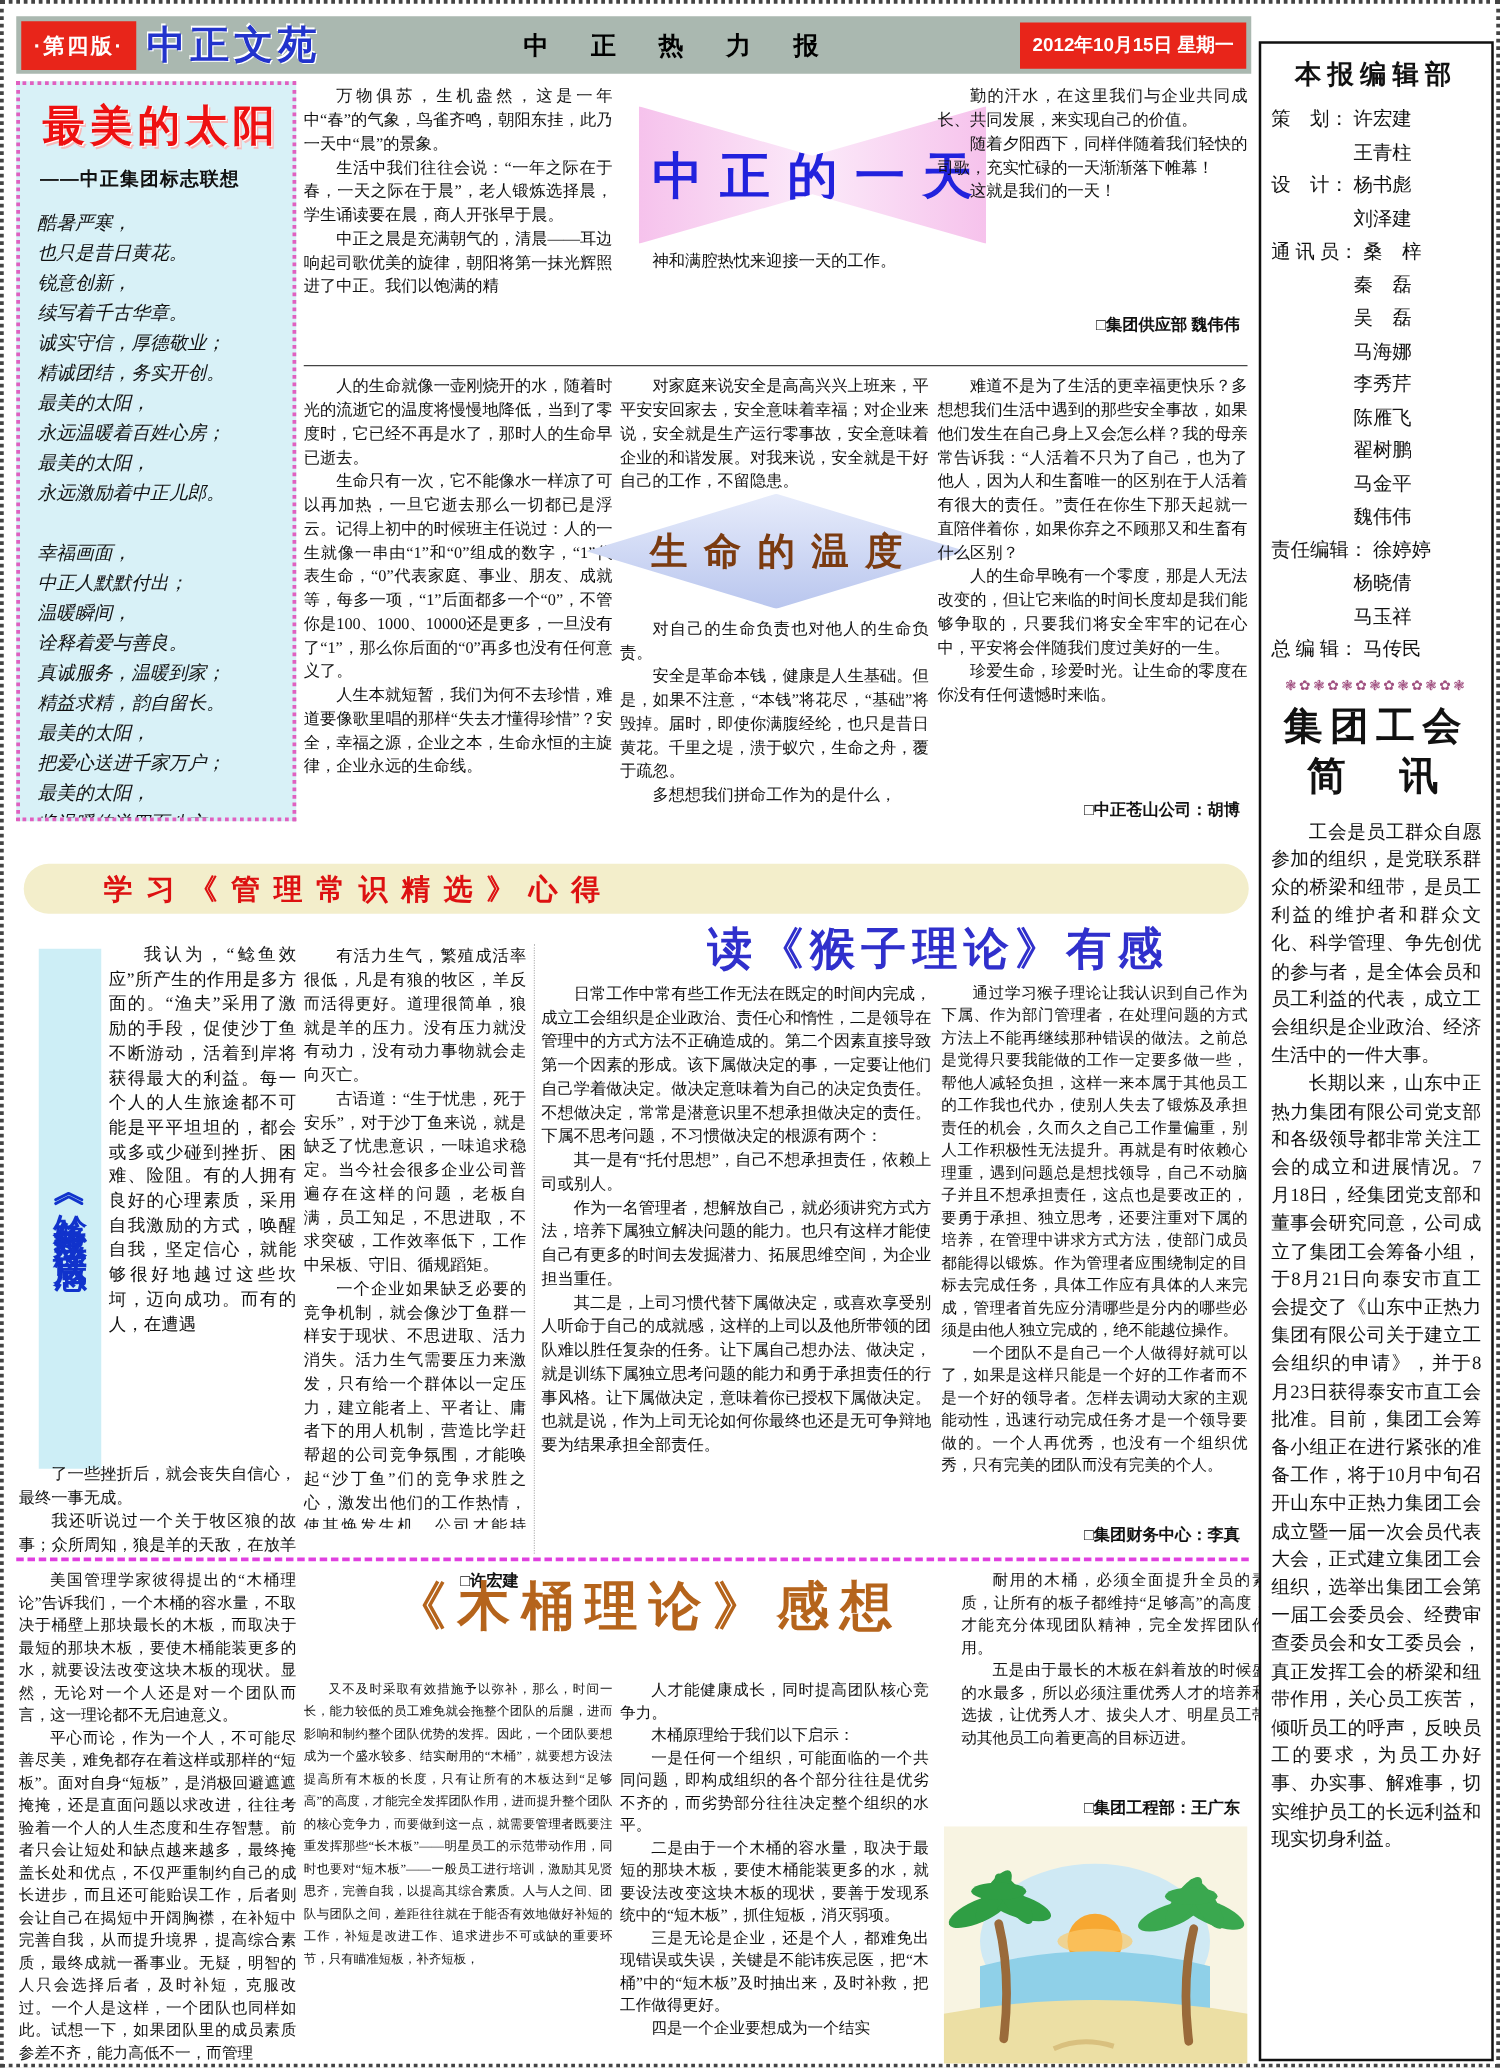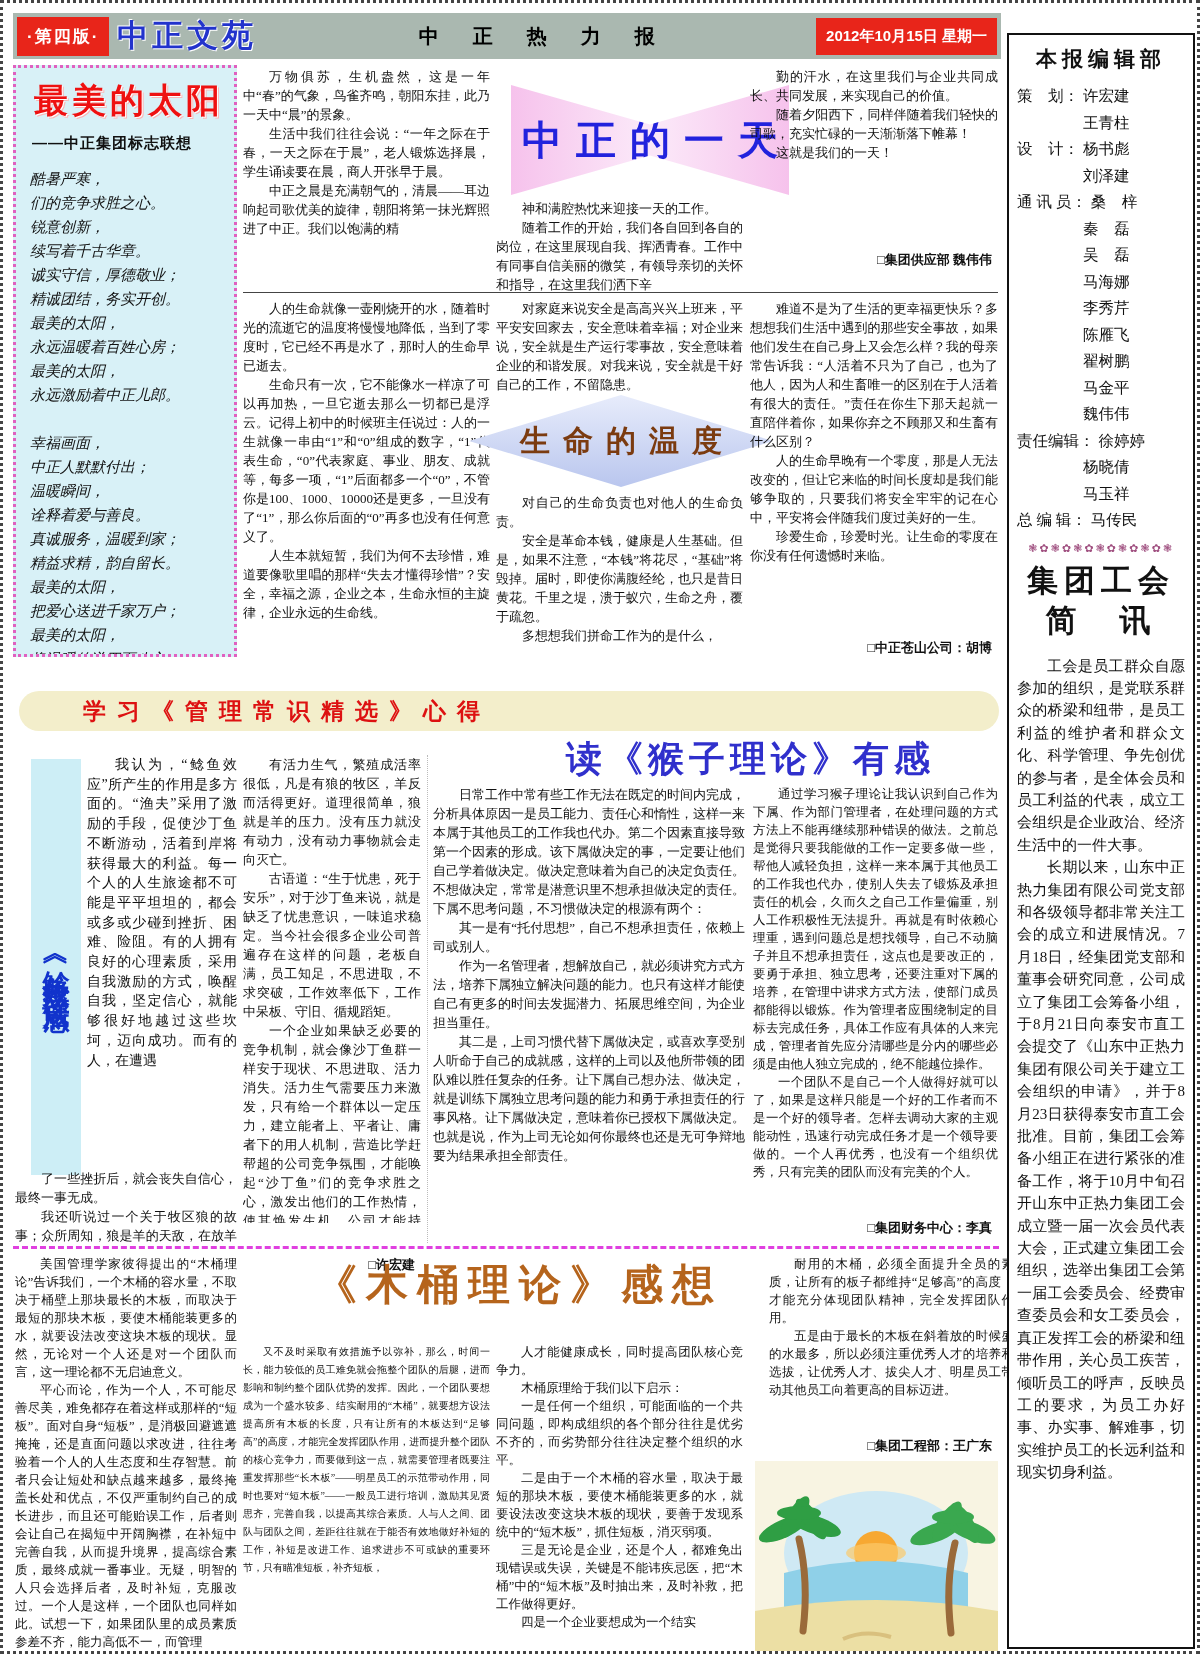--- a/index.html
+++ b/index.html
@@ -98,21 +98,21 @@
     <span class="masthead">中正文苑</span>
     <span class="papername">中正热力报</span>
     <span class="hdate">2012年10月15日 星期一</span>
   </div>
 
   <div class="abs poem-box">
     <div class="poem-title">最美的太阳</div>
     <div class="poem-subtitle">——中正集团标志联想</div>
     <div class="poem-body">
         <p class="poem-line">酷暑严寒，</p>
-        <p class="poem-line">们的竞争求胜之心。</p>
+        <p class="poem-line">也只是昔日黄花。</p>
         <p class="poem-line">锐意创新，</p>
         <p class="poem-line">续写着千古华章。</p>
         <p class="poem-line">诚实守信，厚德敬业；</p>
         <p class="poem-line">精诚团结，务实开创。</p>
         <p class="poem-line">最美的太阳，</p>
         <p class="poem-line">永远温暖着百姓心房；</p>
         <p class="poem-line">最美的太阳，</p>
         <p class="poem-line">永远激励着中正儿郎。</p>
         <p class="poem-line"></p>
         <p class="poem-line">幸福画面，</p>
@@ -132,21 +132,20 @@
   <div class="abs txt" style="left:240px;top:64px;width:247px;height:222px;">
       <p class="para">万物俱苏，生机盎然，这是一年中“春”的气象，鸟雀齐鸣，朝阳东挂，此乃一天中“晨”的景象。</p>
       <p class="para">生活中我们往往会说：“一年之际在于春，一天之际在于晨”，老人锻炼选择晨，学生诵读要在晨，商人开张早于晨。</p>
       <p class="para">中正之晨是充满朝气的，清晨——耳边响起司歌优美的旋律，朝阳将第一抹光辉照进了中正。我们以饱满的精</p>
     </div>
   <div class="abs bowtie">
     <span>中正的一天</span>
   </div>
   <div class="abs txt" style="left:493px;top:196px;width:247px;height:92px;">
       <p class="para">神和满腔热忱来迎接一天的工作。</p>
-      <p class="para">随着工作的开始，我们各自回到各自的岗位，在这里展现自我、挥洒青春。工作中有同事自信美丽的微笑，有领导亲切的关怀和指导，在这里我们洒下辛</p>
     </div>
   <div class="abs txt" style="left:747px;top:64px;width:248px;height:200px;">
       <p class="para">勤的汗水，在这里我们与企业共同成长、共同发展，来实现自己的价值。</p>
       <p class="para">随着夕阳西下，同样伴随着我们轻快的司歌，充实忙碌的一天渐渐落下帷幕！</p>
       <p class="para">这就是我们的一天！</p>
     </div>
   <div class="abs byline" style="left:747px;top:248px;width:248px;">□集团供应部 魏伟伟</div>
   <div class="abs hline" style="left:240px;top:289px;width:755px;"></div>
 
   <div class="abs txt" style="left:240px;top:296px;width:247px;height:362px;">
@@ -189,21 +188,21 @@
     </div>
   <div class="abs txt" style="left:240px;top:752px;width:178px;height:468px;">
       <p class="para">有活力生气，繁殖成活率很低，凡是有狼的牧区，羊反而活得更好。道理很简单，狼就是羊的压力。没有压力就没有动力，没有动力事物就会走向灭亡。</p>
       <p class="para">古语道：“生于忧患，死于安乐”，对于沙丁鱼来说，就是缺乏了忧患意识，一味追求稳定。当今社会很多企业公司普遍存在这样的问题，老板自满，员工知足，不思进取，不求突破，工作效率低下，工作中呆板、守旧、循规蹈矩。</p>
       <p class="para">一个企业如果缺乏必要的竞争机制，就会像沙丁鱼群一样安于现状、不思进取、活力消失。活力生气需要压力来激发，只有给一个群体以一定压力，建立能者上、平者让、庸者下的用人机制，营造比学赶帮超的公司竞争氛围，才能唤起“沙丁鱼”们的竞争求胜之心，激发出他们的工作热情，使其焕发生机，公司才能持续、良好、健康地发展。</p>
     </div>
   <div class="abs byline" style="left:240px;top:1253px;width:178px;">□许宏建</div>
   <div class="abs vsep" style="left:424px;top:752px;height:488px;"></div>
 
   <div class="abs txt" style="left:430px;top:782px;width:312px;height:458px;">
-      <p class="para">日常工作中常有些工作无法在既定的时间内完成，分析具体原因一是员工能力、责任心和惰性，这样一来本属于其他员工的工作我也代办。第二个因素直接导致第一个因素的形成。该下属做决定的事，一定要让他们自己学着做决定。做决定意味着为自己的决定负责任。不想做决定，常常是潜意识里不想承担做决定的责任。下属不思考问题，不习惯做决定的根源有两个：</p>
+      <p class="para">日常工作中常有些工作无法在既定的时间内完成，成立工会组织是企业政治、责任心和惰性，二是领导在管理中的方式方法不正确造成的。第二个因素直接导致第一个因素的形成。该下属做决定的事，一定要让他们自己学着做决定。做决定意味着为自己的决定负责任。不想做决定，常常是潜意识里不想承担做决定的责任。下属不思考问题，不习惯做决定的根源有两个：</p>
       <p class="para">其一是有“托付思想”，自己不想承担责任，依赖上司或别人。</p>
       <p class="para">作为一名管理者，想解放自己，就必须讲究方式方法，培养下属独立解决问题的能力。也只有这样才能使自己有更多的时间去发掘潜力、拓展思维空间，为企业担当重任。</p>
       <p class="para">其二是，上司习惯代替下属做决定，或喜欢享受别人听命于自己的成就感，这样的上司以及他所带领的团队难以胜任复杂的任务。让下属自己想办法、做决定，就是训练下属独立思考问题的能力和勇于承担责任的行事风格。让下属做决定，意味着你已授权下属做决定。也就是说，作为上司无论如何你最终也还是无可争辩地要为结果承担全部责任。</p>
     </div>
   <div class="abs txt" style="left:750px;top:782px;width:245px;height:430px;font-size:12.5px;line-height:18px;">
       <p class="para">通过学习猴子理论让我认识到自己作为下属、作为部门管理者，在处理问题的方式方法上不能再继续那种错误的做法。之前总是觉得只要我能做的工作一定要多做一些，帮他人减轻负担，这样一来本属于其他员工的工作我也代办，使别人失去了锻炼及承担责任的机会，久而久之自己工作量偏重，别人工作积极性无法提升。再就是有时依赖心理重，遇到问题总是想找领导，自己不动脑子并且不想承担责任，这点也是要改正的，要勇于承担、独立思考，还要注重对下属的培养，在管理中讲求方式方法，使部门成员都能得以锻炼。作为管理者应围绕制定的目标去完成任务，具体工作应有具体的人来完成，管理者首先应分清哪些是分内的哪些必须是由他人独立完成的，绝不能越位操作。</p>
       <p class="para">一个团队不是自己一个人做得好就可以了，如果是这样只能是一个好的工作者而不是一个好的领导者。怎样去调动大家的主观能动性，迅速行动完成任务才是一个领导要做的。一个人再优秀，也没有一个组织优秀，只有完美的团队而没有完美的个人。</p>
     </div>
   <div class="abs byline" style="left:750px;top:1216px;width:245px;">□集团财务中心：李真</div>
 

